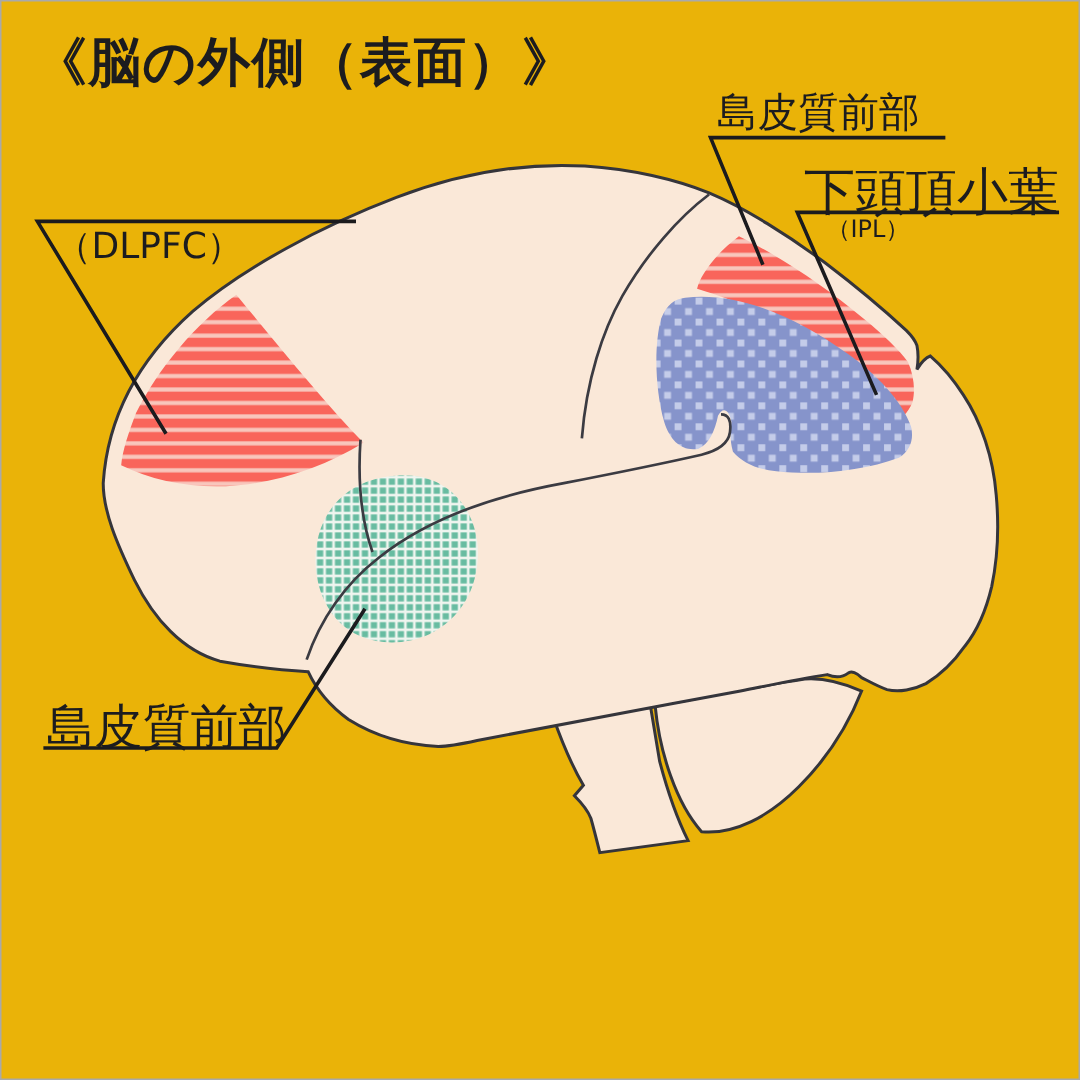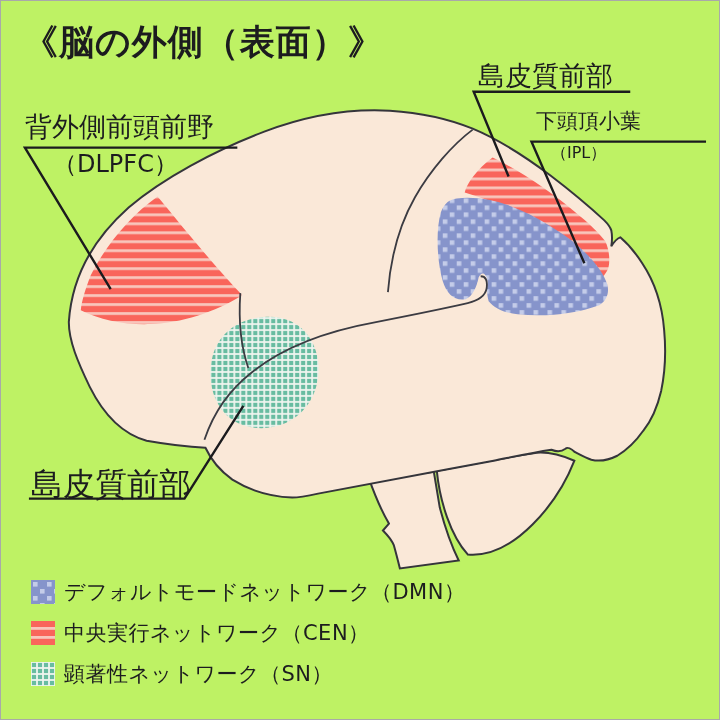--- a/index.html
+++ b/index.html
@@ -1,32 +1,32 @@
 <!DOCTYPE html>
 <html><head>
 <meta charset="utf-8">
 <style>
   html,body{margin:0;padding:0;background:#fff;}
   .canvas{
     position:relative;
     width:720px;height:720px;
     box-sizing:border-box;
-    background:#bef264;
+    background:#eab308;
     border:1px solid #a9a9a9;
     overflow:hidden;
     font-family:"DejaVu Sans","Liberation Sans",sans-serif;
     color:#1c1c1f;
   }
   .art{position:absolute;left:0;top:0;width:718px;height:718px;}
   .txt{position:absolute;white-space:nowrap;line-height:1.1;}
   .title{left:22px;top:22px;font-size:35px;font-weight:600;letter-spacing:1px;}
   .l-dlpfc1{left:24px;top:111px;font-size:27px;font-weight:500;}
-  .l-dlpfc2{left:52px;top:150px;font-size:24px;font-weight:500;}
+  .l-dlpfc2{left:36px;top:150px;font-size:24px;font-weight:500;}
   .l-ppc{left:477px;top:60px;font-size:27px;font-weight:500;}
-  .l-ipl1{left:535px;top:109px;font-size:21px;font-weight:500;}
+  .l-ipl1{left:535px;top:109px;font-size:34px;font-weight:500;}
   .l-ipl2{left:550px;top:143px;font-size:16px;font-weight:500;}
   .l-insula{left:30px;top:466px;font-size:32px;font-weight:500;}
   .legend{position:absolute;left:30px;top:577px;}
   .lrow{display:flex;align-items:center;margin-bottom:13px;}
   .sw{flex:0 0 auto;margin-right:9px;display:block;}
   .ltxt{font-size:21px;font-weight:500;letter-spacing:0.5px;}
 </style>
 </head>
 <body>
 
@@ -112,44 +112,23 @@
     <path d="M 248 368 C 241 348 238 322 240 293" fill="none" stroke="#3b3b42" stroke-width="1.8"></path>
 
     <path d="M 237 147 L 24 147 L 110 289" fill="none" stroke="#1b1b1e" stroke-width="2.4"></path>
     <path d="M 631 91 L 474 91 L 509 176" fill="none" stroke="#1b1b1e" stroke-width="2.4"></path>
     <path d="M 707 141 L 532 141 L 585 263" fill="none" stroke="#1b1b1e" stroke-width="2.4"></path>
     <path d="M 28 499 L 184 499 L 243 406" fill="none" stroke="#1b1b1e" stroke-width="2.4"></path>
   </svg>
 
   <div class="txt title">《脳の外側（表面）》</div>
 
-  <div class="txt l-dlpfc1">背外側前頭前野</div>
   <div class="txt l-dlpfc2">（DLPFC）</div>
 
   <div class="txt l-ppc">島皮質前部</div>
 
   <div class="txt l-ipl1">下頭頂小葉</div>
   <div class="txt l-ipl2">（IPL）</div>
 
   <div class="txt l-insula">島皮質前部</div>
 
-  <div class="legend">
-    <div class="lrow">
-      <svg class="sw" width="24" height="24">
-        <rect width="24" height="24" fill="url(#pat-dots)"></rect>
-      </svg>
-      <span class="ltxt">デフォルトモードネットワーク（DMN）</span>
-    </div>
-    <div class="lrow">
-      <svg class="sw" width="24" height="24">
-        <rect width="24" height="24" fill="url(#pat-stripes)"></rect>
-      </svg>
-      <span class="ltxt">中央実行ネットワーク（CEN）</span>
-    </div>
-    <div class="lrow">
-      <svg class="sw" width="24" height="24">
-        <rect width="24" height="24" fill="url(#pat-grid)"></rect>
-      </svg>
-      <span class="ltxt">顕著性ネットワーク（SN）</span>
-    </div>
-  </div>
 
 </div>
 
 </body></html>

